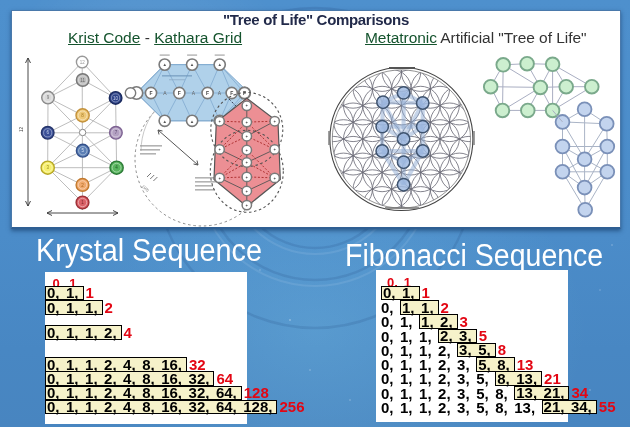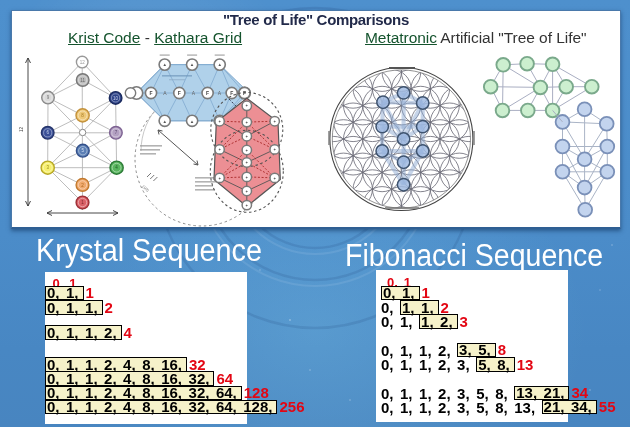--- a/index.html
+++ b/index.html
@@ -427,16 +427,18 @@
     <div class="krow" style="top:85.1px"><span class="ybox">0, 1, 1, 2, 4, 8, 16,</span><span class="red">32</span></div>
     <div class="krow" style="top:99.3px"><span class="ybox">0, 1, 1, 2, 4, 8, 16, 32,</span><span class="red">64</span></div>
     <div class="krow" style="top:113.6px"><span class="ybox">0, 1, 1, 2, 4, 8, 16, 32, 64,</span><span class="red">128</span></div>
     <div class="krow" style="top:127.8px"><span class="ybox">0, 1, 1, 2, 4, 8, 16, 32, 64, 128,</span><span class="red">256</span></div>
   </div>
 <div id="box2">
     <div class="red r1" style="left:9px;top:5px">0, 1</div>
     <div class="krow" style="top:16.4px"><span class="plain"></span><span class="ybox">0, 1,</span><span class="red">1</span></div>
     <div class="krow" style="top:30.6px"><span class="plain">0, </span><span class="ybox">1, 1,</span><span class="red">2</span></div>
     <div class="krow" style="top:44.9px"><span class="plain">0, 1, </span><span class="ybox">1, 2,</span><span class="red">3</span></div>
+    <div class="krow" style="top:59.1px"><span class="plain">0, 1, 1, </span><span class="ybox">2, 3,</span><span class="red">5</span></div>
     <div class="krow" style="top:73.4px"><span class="plain">0, 1, 1, 2, </span><span class="ybox">3, 5,</span><span class="red">8</span></div>
     <div class="krow" style="top:87.6px"><span class="plain">0, 1, 1, 2, 3, </span><span class="ybox">5, 8,</span><span class="red">13</span></div>
+    <div class="krow" style="top:101.8px"><span class="plain">0, 1, 1, 2, 3, 5, </span><span class="ybox">8, 13,</span><span class="red">21</span></div>
     <div class="krow" style="top:116.1px"><span class="plain">0, 1, 1, 2, 3, 5, 8, </span><span class="ybox">13, 21,</span><span class="red">34</span></div>
     <div class="krow" style="top:130.3px"><span class="plain">0, 1, 1, 2, 3, 5, 8, 13, </span><span class="ybox">21, 34,</span><span class="red">55</span></div>
   </div>
 </body></html>

